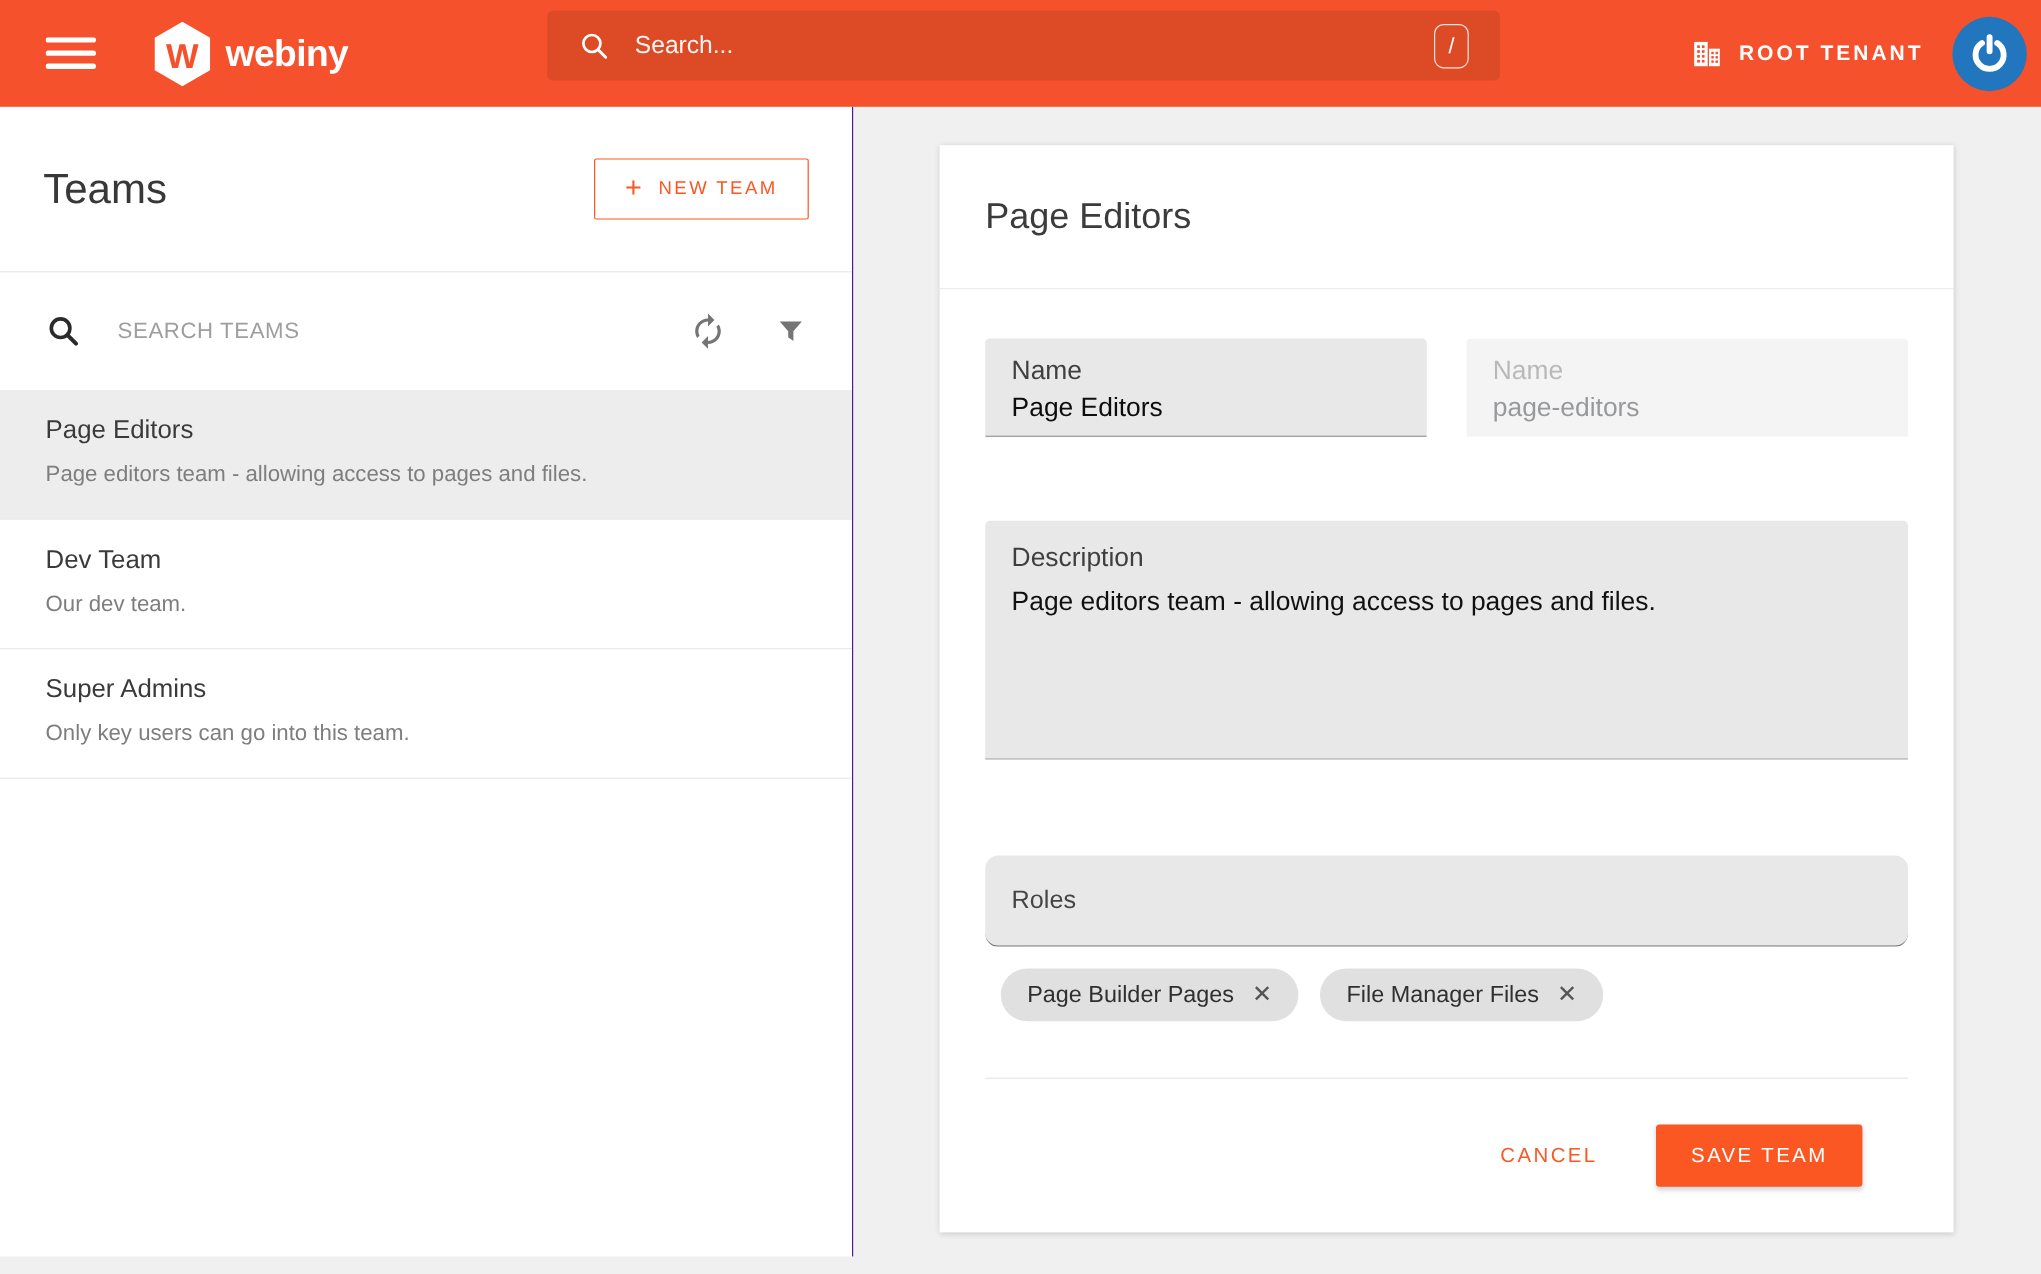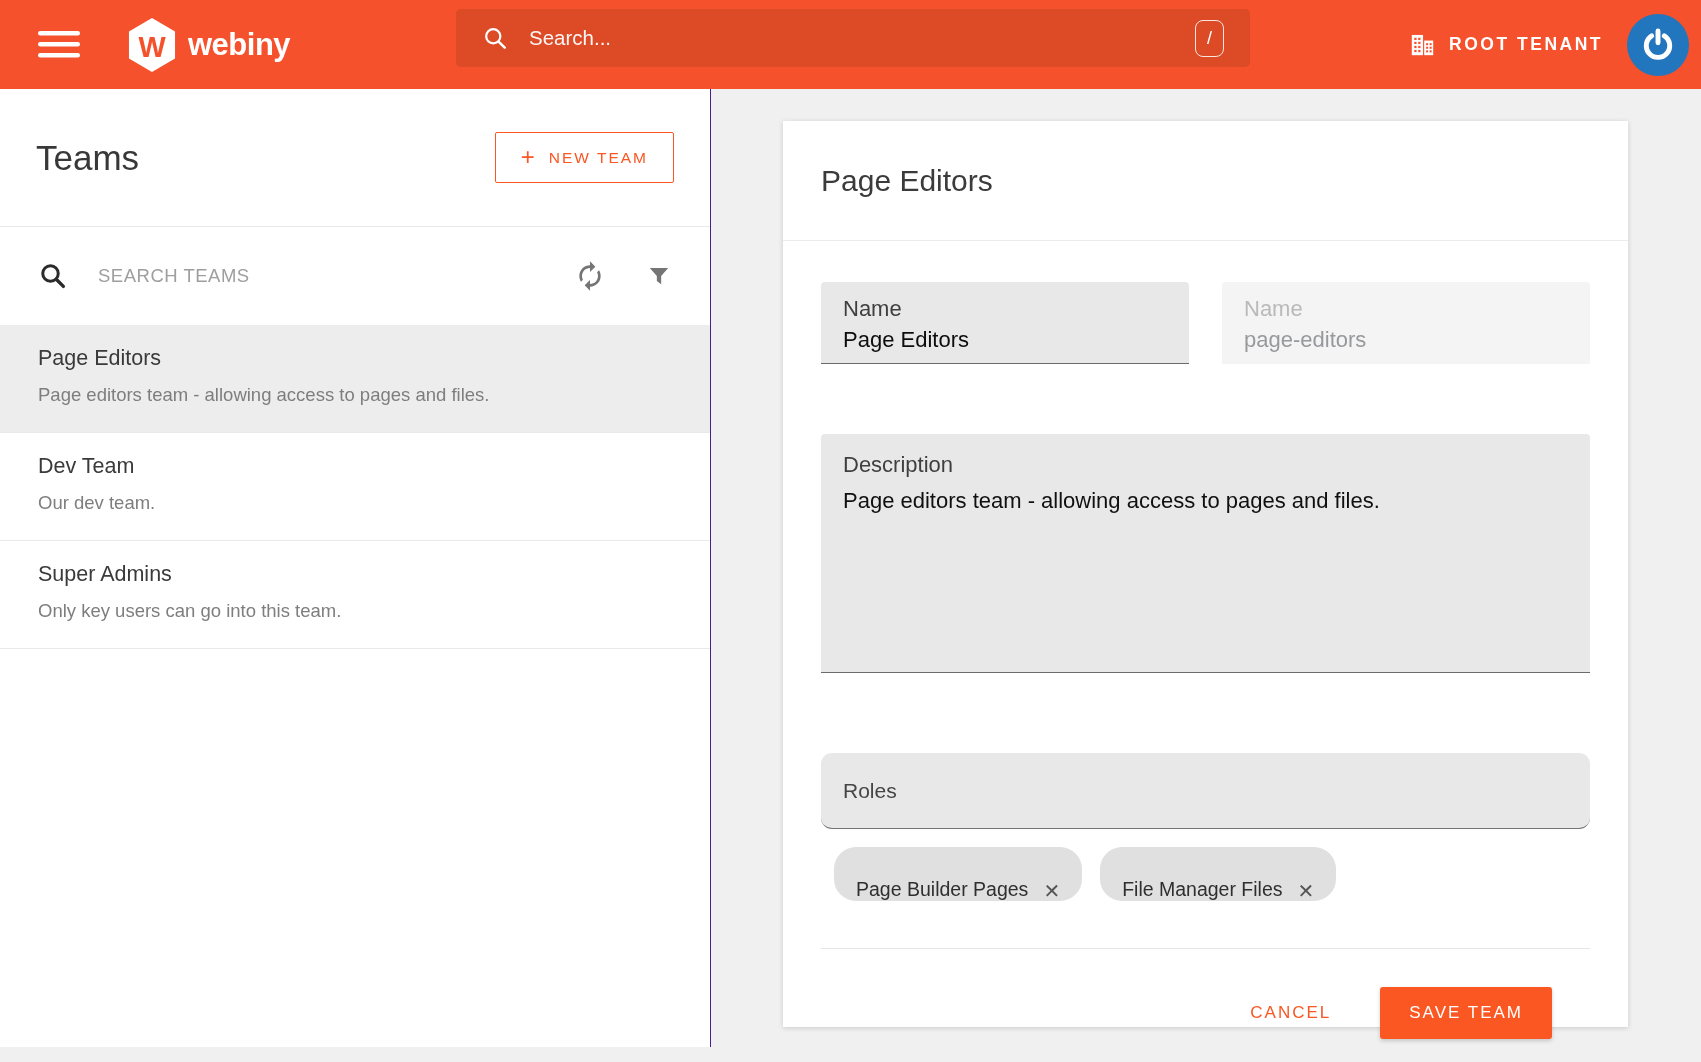--- a/index.html
+++ b/index.html
@@ -82,31 +82,31 @@
   .field {
     background:var(--field-bg,#e8e8e8); border-radius:4px 4px 0 0;
     border-bottom:1px solid #6b6b6b; padding:16px 22px 0; position:relative;
   }
   .field.half { width:368px; height:82px; }
   .field-label { font-size:22px; color:#3f3f3f; display:block; line-height:21px; }
   .field input { display:block; width:100%; font-size:22px; color:#0d0d0d; margin-top:6px; line-height:29px; }
   .field.disabled { background:var(--field-disabled-bg,#f4f4f4); border-bottom:1px solid transparent; }
   .field.disabled .field-label { color:#b9b9b9; }
   .field.disabled input { color:#97999c; }
-  .field.desc { width:769px; height:239px; margin-top:70px; padding-top:20px; }
+  .field.desc { width:769px; height:199px; margin-top:70px; padding-top:20px; }
   .field.desc textarea { display:block; width:100%; height:140px; resize:none; font-size:22px; color:#101010; margin-top:11px; line-height:29px; }
   .field.roles {
     width:769px; height:76px; margin-top:80px; padding:0 22px;
     display:flex; align-items:center; border-bottom:1px solid #757575; cursor:text;border-radius:11px;
   }
   .roles-label { font-size:21px; color:#454545; }
   .chips { display:flex; gap:18px; margin-top:18px; padding-left:13px; }
   .chip {
-    height:54px; border-radius:22px; background:var(--chip-bg,#e0e0e0);
-    display:flex; align-items:flex-end; padding:0 22px; font-size:19.5px; color:#2f2f2f;
+    height:44px; border-radius:22px; background:var(--chip-bg,#e0e0e0);
+    display:flex; align-items:center; padding:0 22px; font-size:19.5px; color:#2f2f2f;
   }
   .chip-close { margin-left:15px; font-size:20px; color:#555; cursor:pointer; line-height:1; }
   .card-footer {
     margin-top:47px; border-top:1px solid #e6e6e6; height:129px;
     display:flex; align-items:center; justify-content:flex-end; gap:45px; padding:0 38px;
   }
   .cancel-btn {
     color:var(--primary,#fa5723); font-size:17px; font-weight:500; letter-spacing:2px; padding:10px 4px;
   }
   .save-btn {

